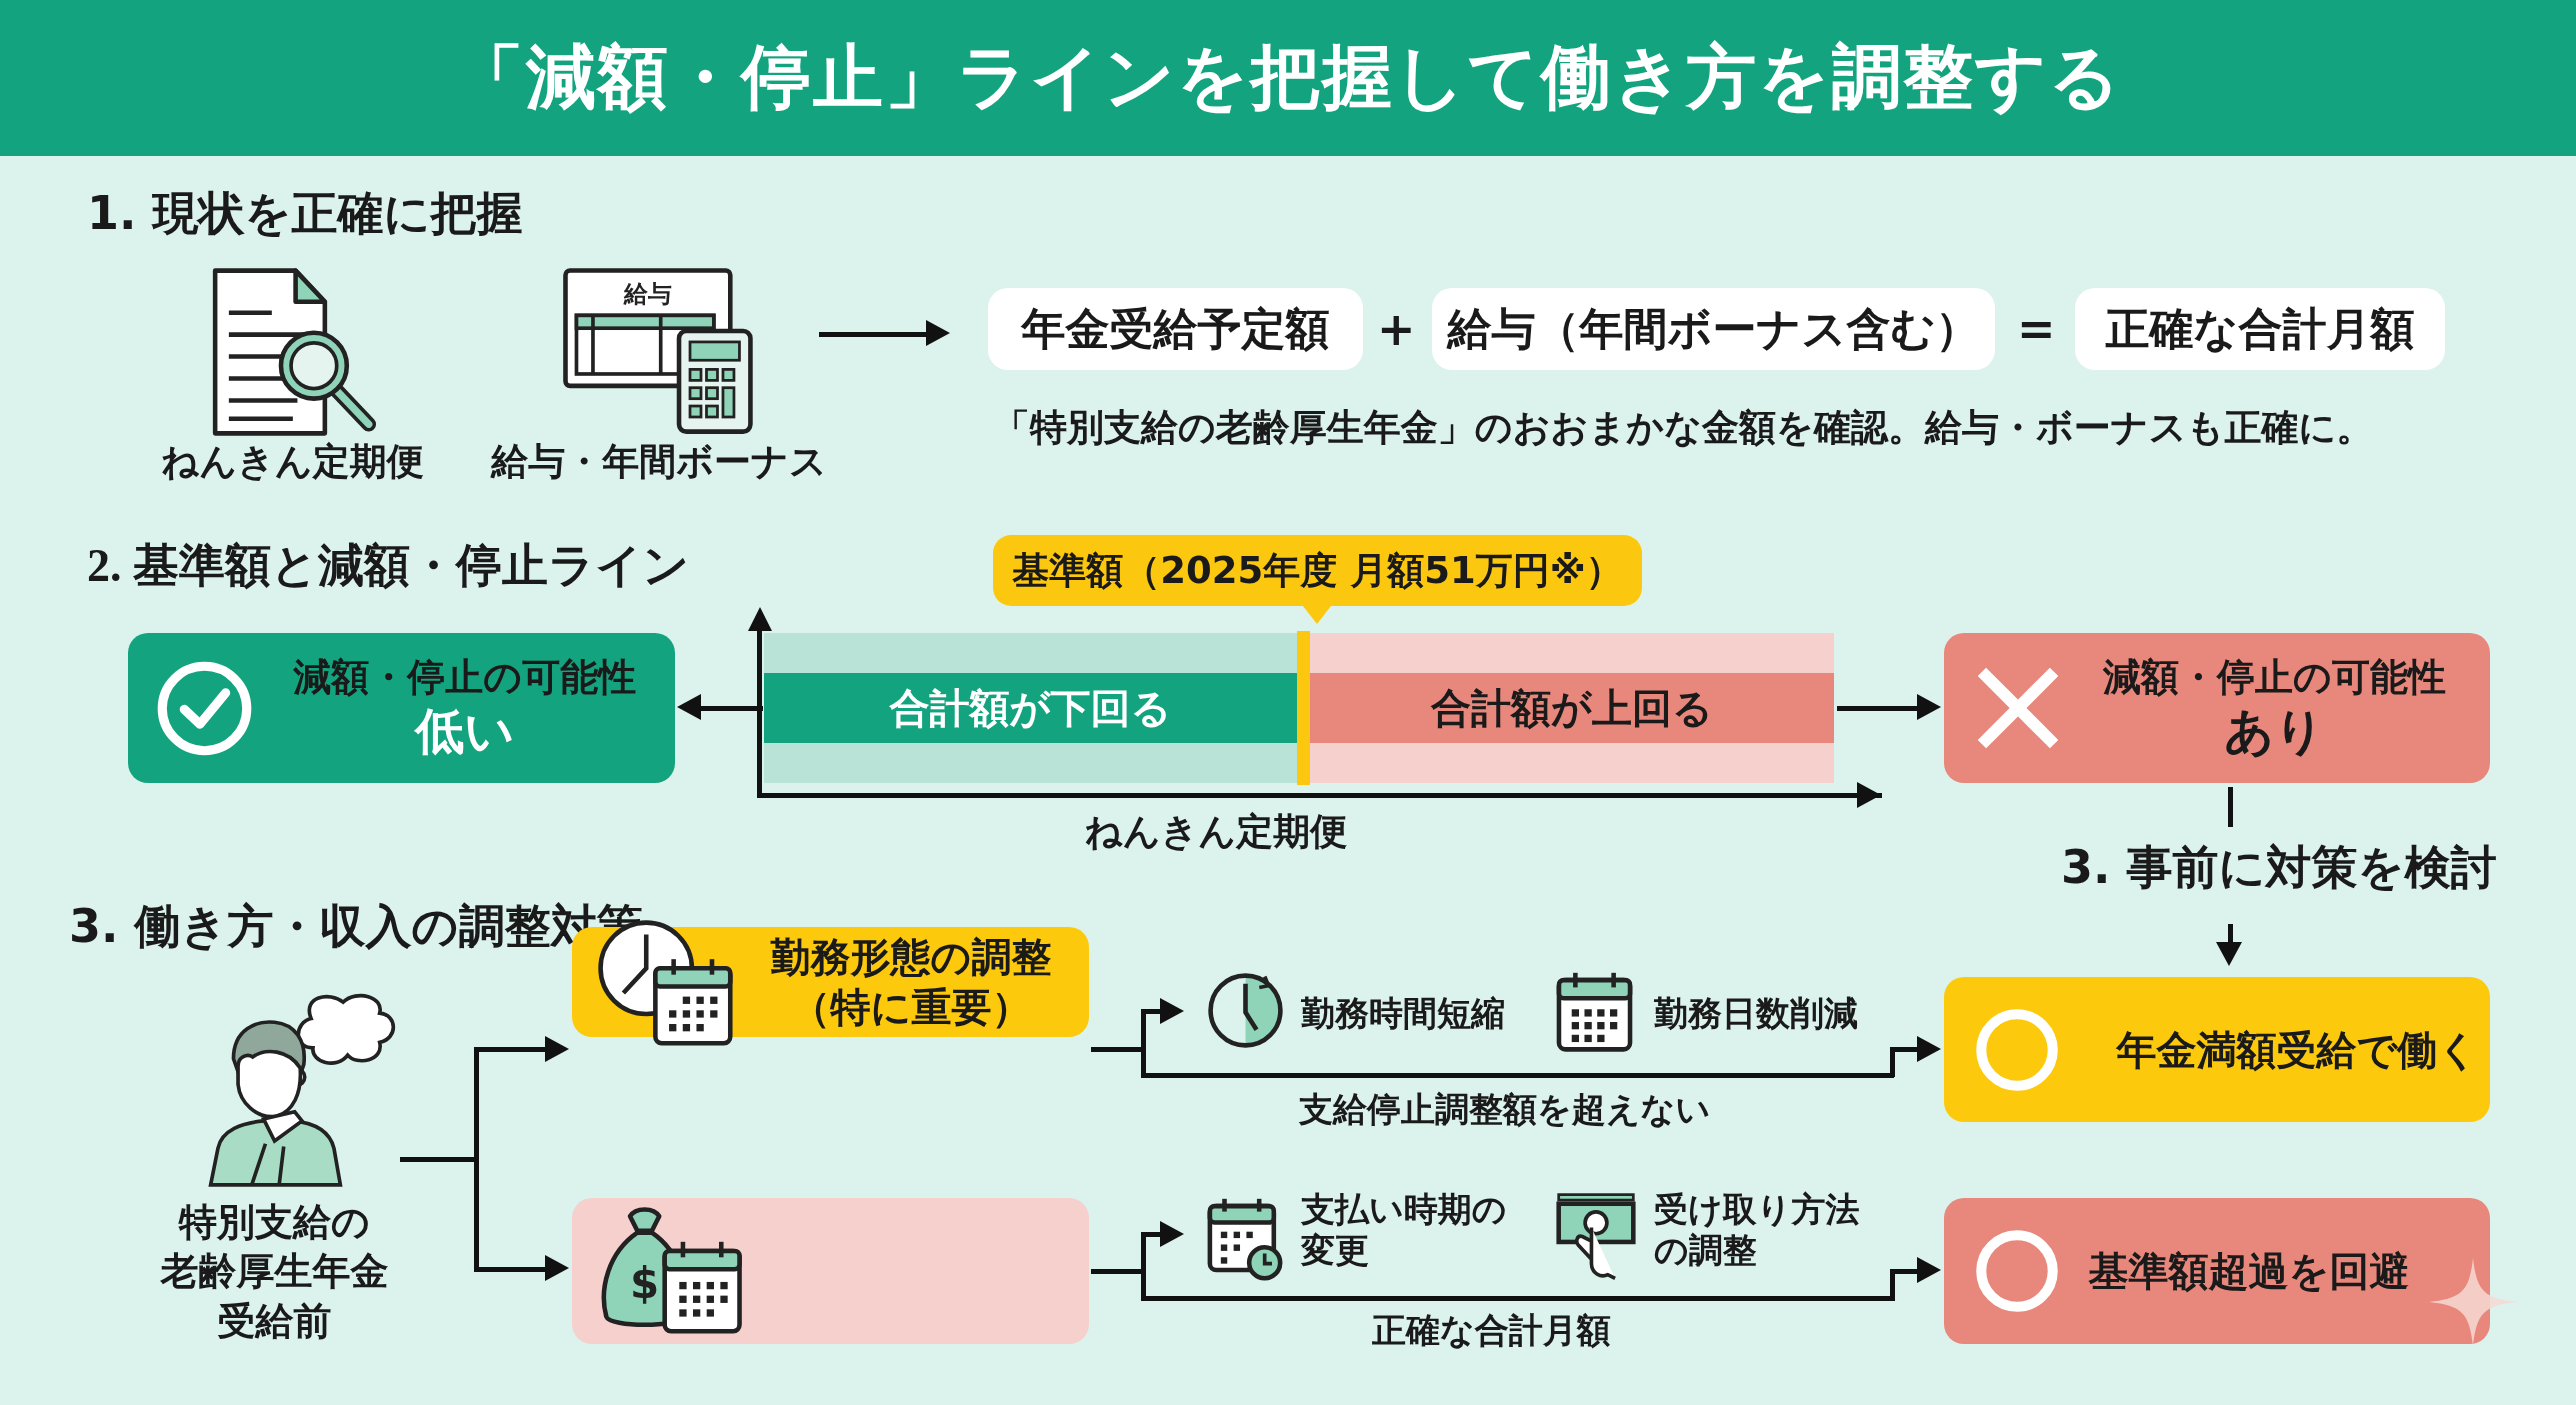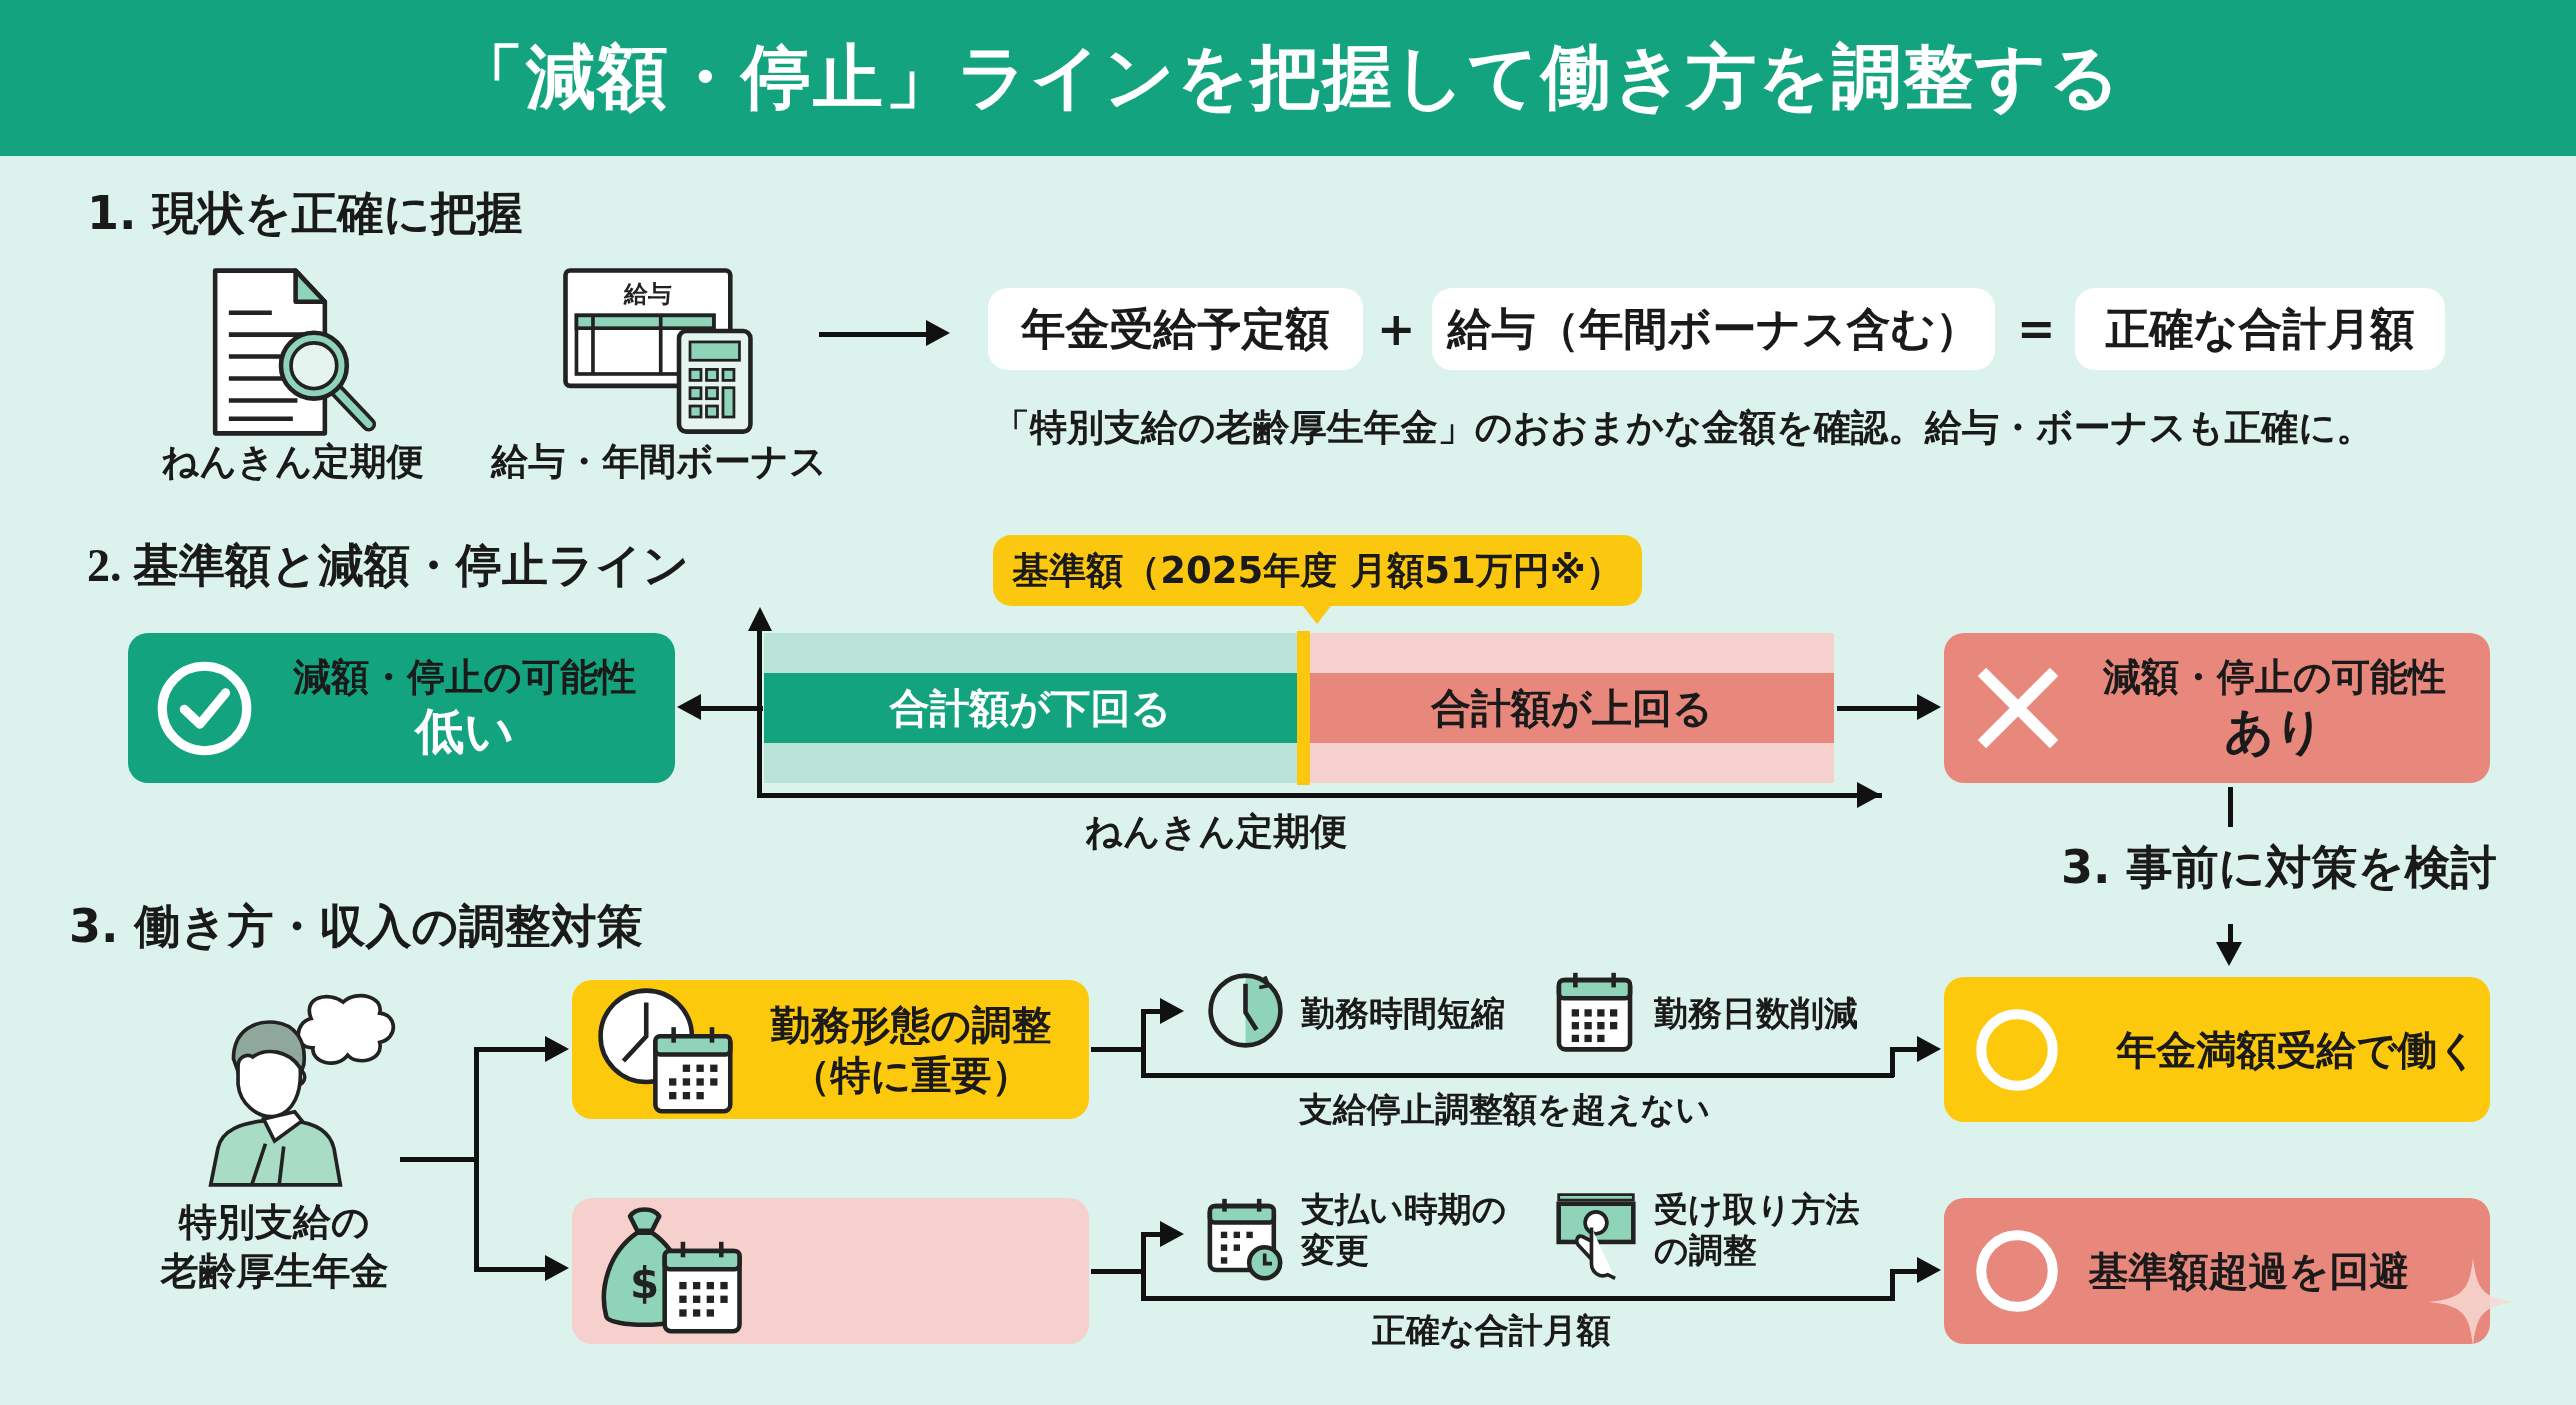--- a/index.html
+++ b/index.html
@@ -156,30 +156,31 @@
     <path d="M20 210 L28 170 C32 150 55 142 78 140 L110 140 C132 142 150 150 155 170 L162 210 Z" fill="#a8dcc4" stroke="#222" stroke-width="4"></path>
     <path d="M45 72 C45 40 70 30 90 32 C112 34 125 52 122 78 L118 90 C100 70 70 76 50 86 Z" fill="#8fa89b" stroke="#222" stroke-width="4"></path>
     <path d="M50 80 C50 70 60 66 66 70 C80 60 105 62 118 82 C120 110 110 130 92 135 C70 138 52 120 50 100 Z" fill="#fff" stroke="#222" stroke-width="4"></path>
     <path d="M78 138 L90 162 L120 140 L112 130 Z" fill="#fff" stroke="#222" stroke-width="4"></path>
     <path d="M65 210 L80 165 M100 168 L95 210" stroke="#222" stroke-width="4" fill="none"></path>
   </svg>
 </div>
 <div class="abs lbl" style="left:110px;top:1198px;width:329px;line-height:1.3;font-size:38px;">
   <div>特別支給の</div>
   <div>老齢厚生年金</div>
+  <div>受給前</div>
 </div>
 
 <div class="abs line" style="left:400px;top:1157px;width:78px;height:4.6px;"></div>
 <div class="abs line" style="left:474px;top:1047px;width:4.6px;height:224px;"></div>
 <div class="abs line" style="left:474px;top:1047px;width:73px;height:4.6px;"></div>
 <div class="abs arrowR" style="left:545px;top:1036px;"></div>
 <div class="abs line" style="left:474px;top:1267px;width:73px;height:4.6px;"></div>
 <div class="abs arrowR" style="left:545px;top:1255px;"></div>
 
-<div class="abs sbox yellow" style="left:572px;top:980px;width:517px;height:139px;">
+<div class="abs sbox yellow" style="left:572px;top:927px;width:517px;height:110px;">
   <div style="margin-left:24px;">
     <svg width="137" height="128" viewBox="0 0 150 140">
       <circle cx="55" cy="55" r="50" fill="#fff" stroke="#222" stroke-width="5"></circle>
       <path d="M55 18 V55 L30 82" fill="none" stroke="#222" stroke-width="5"></path>
       <rect x="65" y="55" width="82" height="82" rx="7" fill="#fff" stroke="#222" stroke-width="5"></rect>
       <rect x="65" y="55" width="82" height="20" rx="5" fill="#8fd3b8" stroke="#222" stroke-width="5"></rect>
       <line x1="85" y1="45" x2="85" y2="62" stroke="#222" stroke-width="5"></line>
       <line x1="127" y1="45" x2="127" y2="62" stroke="#222" stroke-width="5"></line>
       <g fill="#222">
           <rect x="95" y="86" width="8" height="8"></rect>

